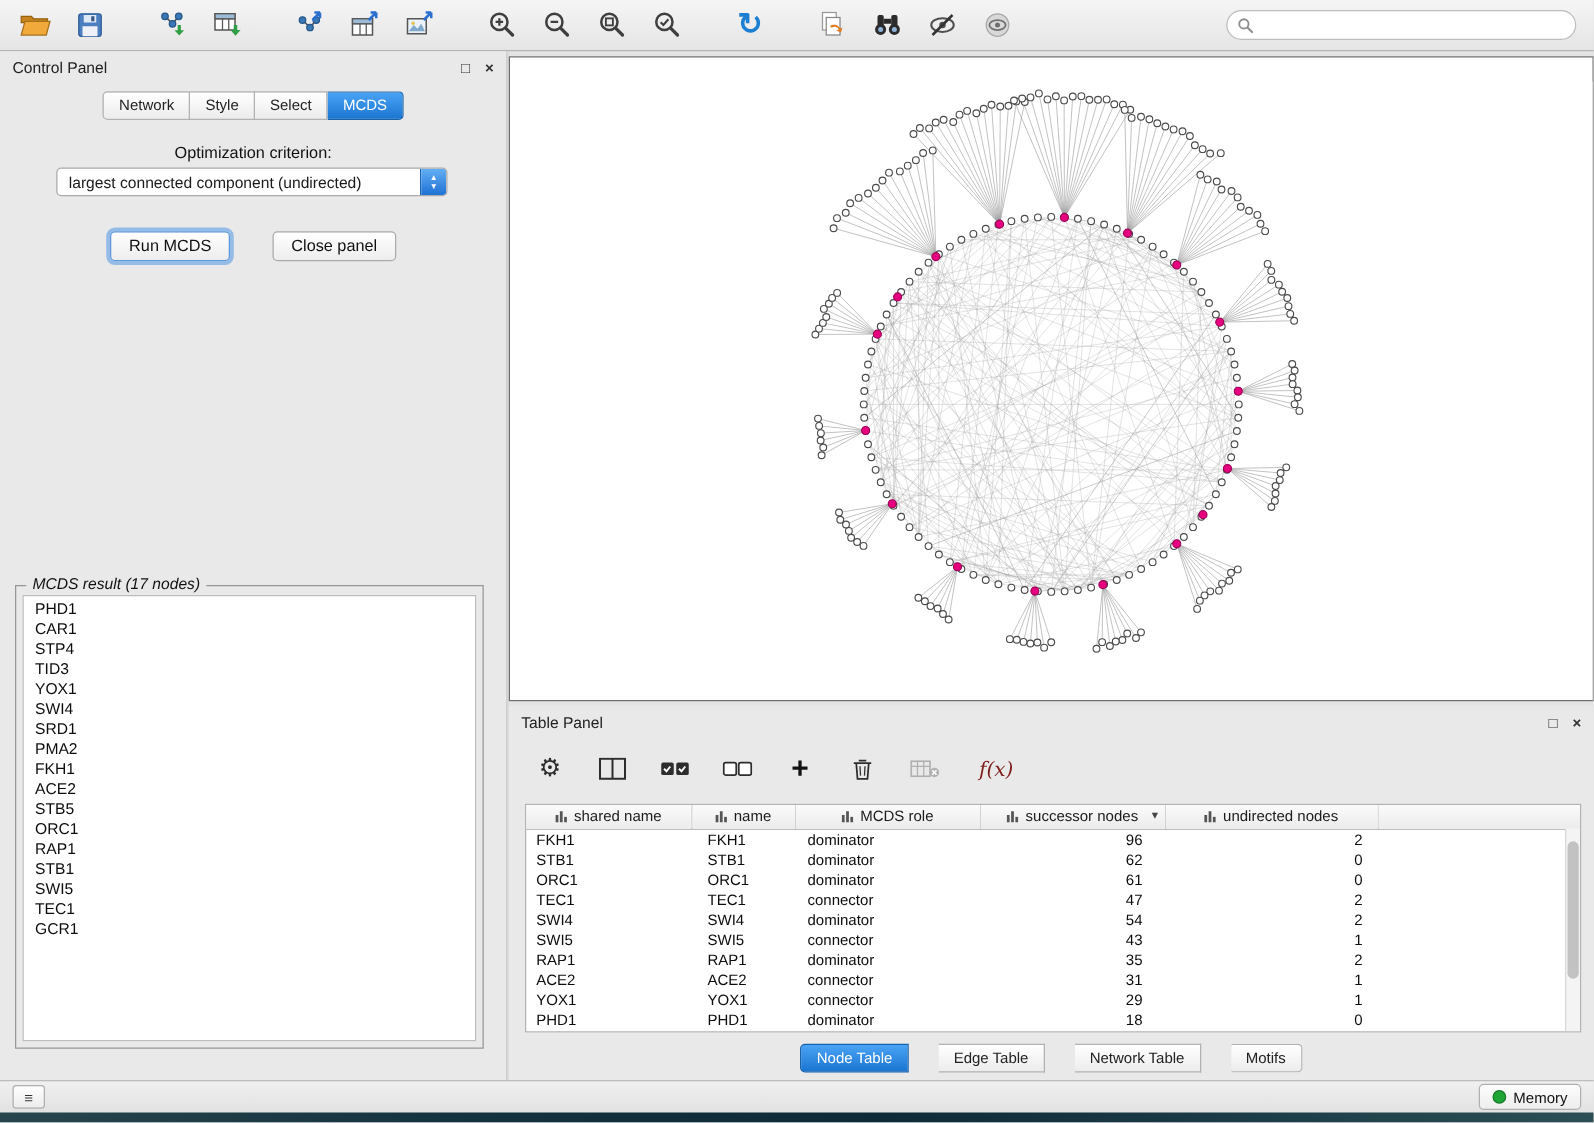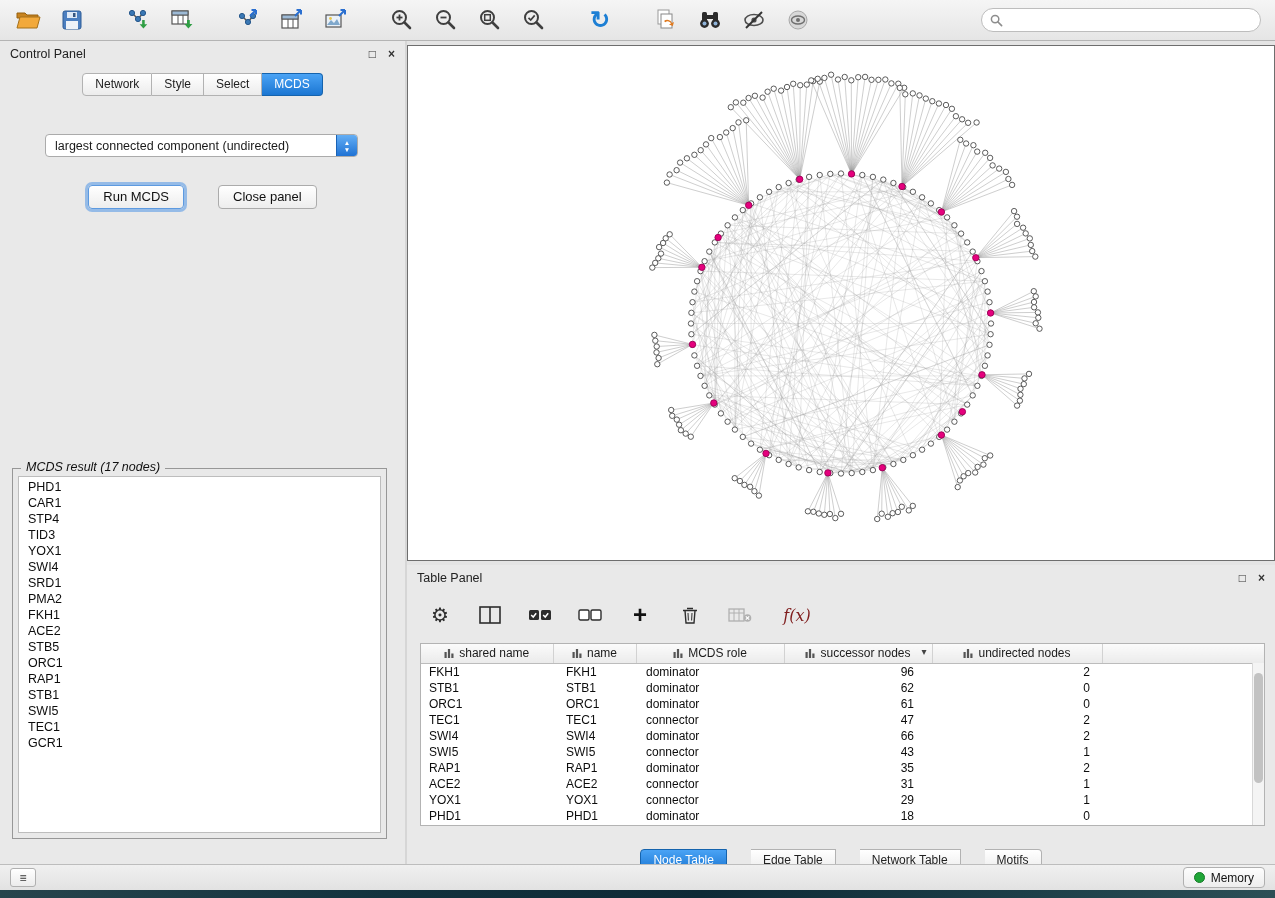--- a/index.html
+++ b/index.html
@@ -75,21 +75,21 @@
              position:relative;text-align:center;padding:0;white-space:nowrap;overflow:hidden;}
   .ntable th .colicon{margin-right:5px;vertical-align:-1px;}
   .ntable th .chev{position:absolute;right:5px;top:2px;font-size:10px;color:#444;}
   .ntable td{height:16px;font-size:12px;color:#0d0d0d;padding:0 0 0 8px;white-space:nowrap;overflow:hidden;}
   .ntable td.num{text-align:right;padding:0 18px 0 0;}
   .ntable td.num2{text-align:right;padding:0 12px 0 0;}
   .ntable td.cname{padding-left:13px;}
   .ntable td.crole{padding-left:10px;}
   .vscroll{position:absolute;right:0;top:19px;bottom:0;width:11px;background:#f4f4f4;border-left:1px solid #d8d8d8;}
   .vthumb{position:absolute;left:1px;right:1px;top:10px;height:68%;background:#c2c2c2;border-radius:5px;}
-  .ttabs{top:284px;gap:24px;}
+  .ttabs{top:270px;gap:24px;}
   
   .statusbar{position:absolute;left:0;top:864px;width:1275px;height:26px;background:linear-gradient(#f0f0f0,#e2e2e2);
              border-top:1px solid #bdbdbd;box-sizing:border-box;}
   .menu-btn{position:absolute;left:10px;top:3px;width:26px;height:19px;background:linear-gradient(#fff,#ececec);
             border:1px solid #b0b0b0;border-radius:3px;font-size:12px;color:#333;display:flex;align-items:center;
             justify-content:center;padding:0;}
   .memory-btn{position:absolute;right:10px;top:2px;height:21px;background:linear-gradient(#fdfdfd,#ededed);
               border:1px solid #b0b0b0;border-radius:4px;display:flex;align-items:center;gap:6px;
               padding:0 10px;font-size:12px;color:#111;}
   .mem-dot{width:11px;height:11px;border-radius:50%;background:#1fa637;border:1px solid #157a27;box-sizing:border-box;}
@@ -261,20 +261,21 @@
       <span>□</span>
       <span style="font-weight:bold;">×</span>
     </span>
   </div>
   <div class="seg-row ctabs" id="control-tabs">
       <button class="seg">Network</button>
       <button class="seg">Style</button>
       <button class="seg">Select</button>
       <button class="seg active">MCDS</button>
     </div>
+  <div class="opt-label">Optimization criterion:</div>
   <div class="combo">
     <span>largest connected component (undirected)</span>
     <span class="combo-btn">
       <span>▲</span>
         <span>▼</span>
     </span>
   </div>
   <div class="btn-row">
     <button class="mac-btn focus-ring">Run MCDS</button>
     <button class="mac-btn">Close panel</button>
@@ -692,21 +693,21 @@
             <td class="cname">TEC1</td>
             <td class="crole">connector</td>
             <td class="num">47</td>
             <td class="num2">2</td>
             <td></td>
           </tr>
           <tr>
             <td>SWI4</td>
             <td class="cname">SWI4</td>
             <td class="crole">dominator</td>
-            <td class="num">66</td>
+            <td class="num">54</td>
             <td class="num2">2</td>
             <td></td>
           </tr>
           <tr>
             <td>SWI5</td>
             <td class="cname">SWI5</td>
             <td class="crole">connector</td>
             <td class="num">43</td>
             <td class="num2">1</td>
             <td></td>

